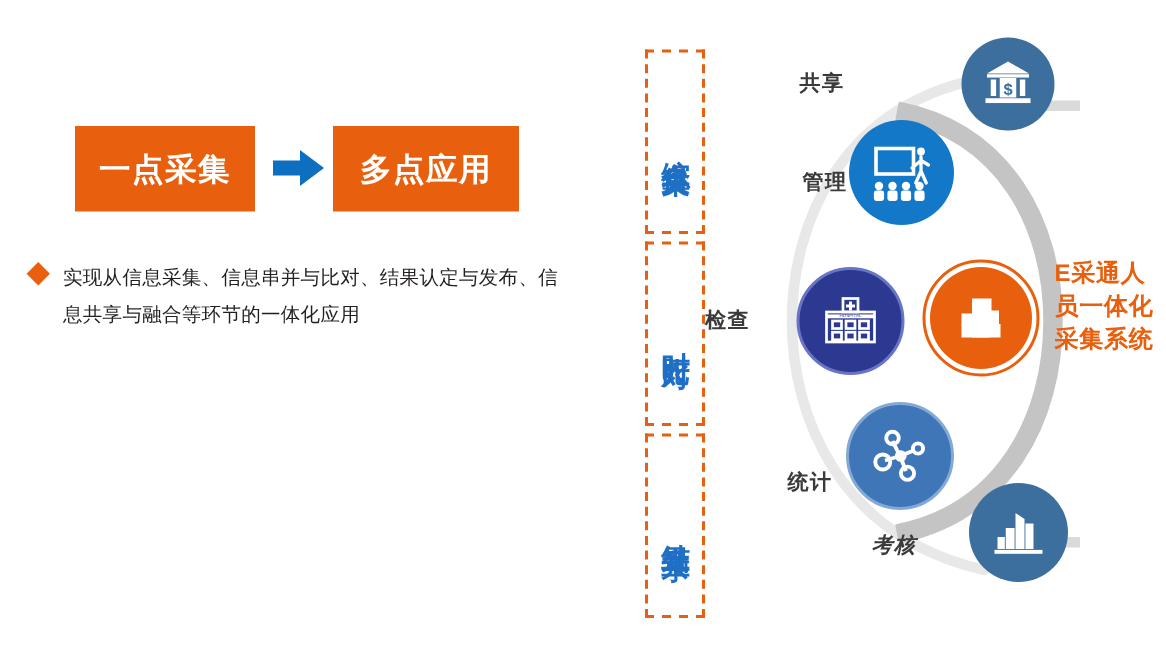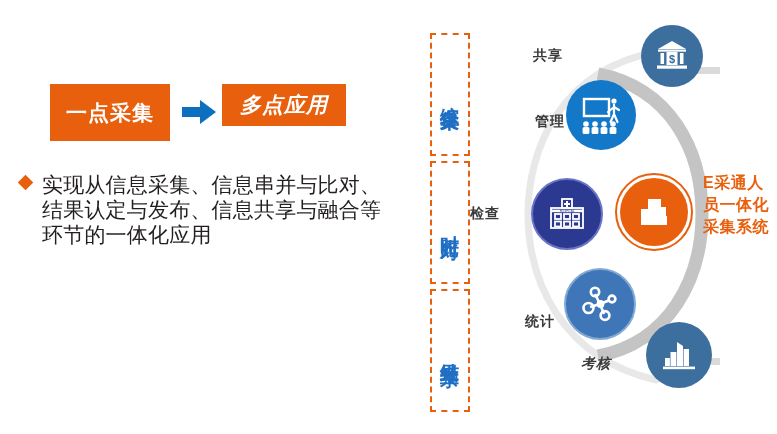--- a/index.html
+++ b/index.html
@@ -17,35 +17,35 @@
 
   .tag-box{
     position:absolute;
     display:flex;align-items:center;justify-content:center;
     color:#ffffff;
     font-weight:bold;
     font-size:21px;
     letter-spacing:1px;
   }
   #tag-collect{left:50px;top:84px;width:120px;height:57px;background:#E8600D;}
-  #tag-apply{left:222px;top:84px;width:124px;height:42px;background:#E8600D;font-style:italic;}
+  #tag-apply{left:222px;top:84px;width:124px;height:57px;background:#E8600D;}
 
   #flow-arrow{position:absolute;left:182px;top:98px;width:34px;height:28px;}
 
   
   #bullets{position:absolute;left:8px;top:172px;width:395px;}
   .bullet-row{display:flex;align-items:flex-start;margin-bottom:12px;}
   .bullet-diamond{
     width:11px;height:11px;flex:0 0 11px;
     background:#E8600D;
     transform:rotate(45deg);
     margin:5px 11px 0 12px;
   }
   .bullet-text{
-    font-size:21px;
+    font-size:13px;
     line-height:25px;
     color:#231f20;
     width:340px;
     letter-spacing:.2px;
   }
 
   
   #right-panel{position:absolute;left:420px;top:0;width:357px;height:434px;}
 
   

